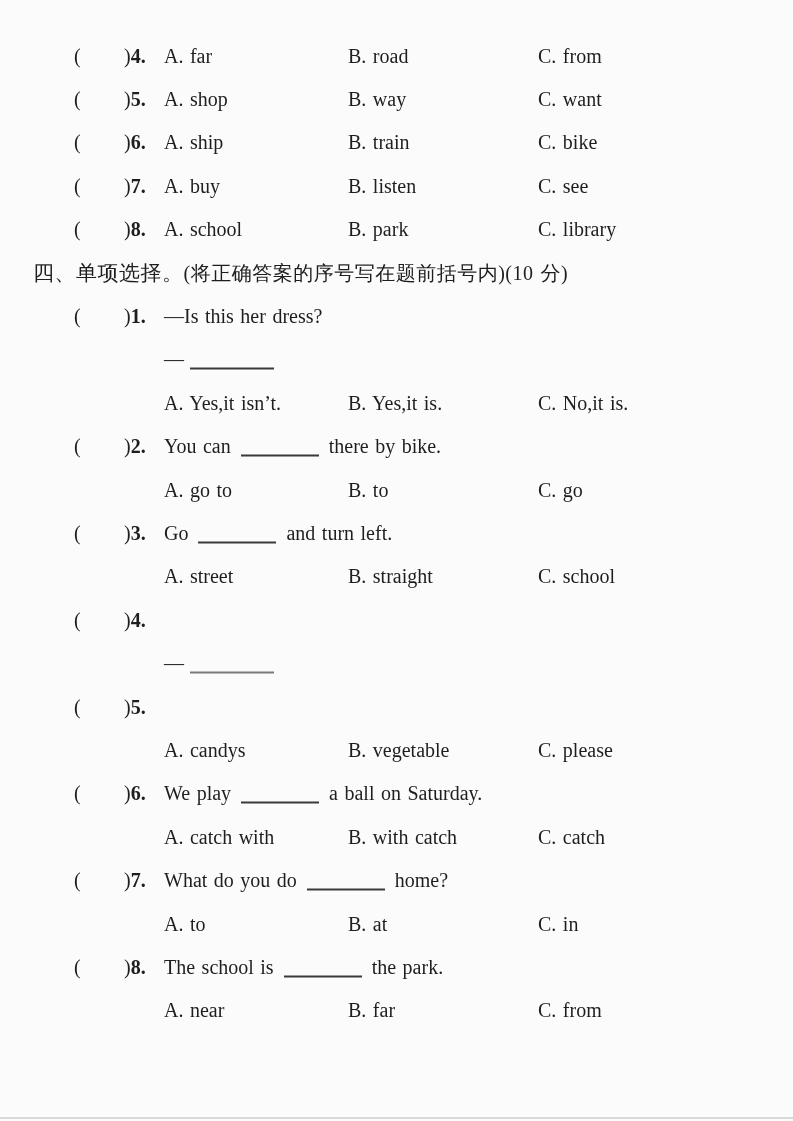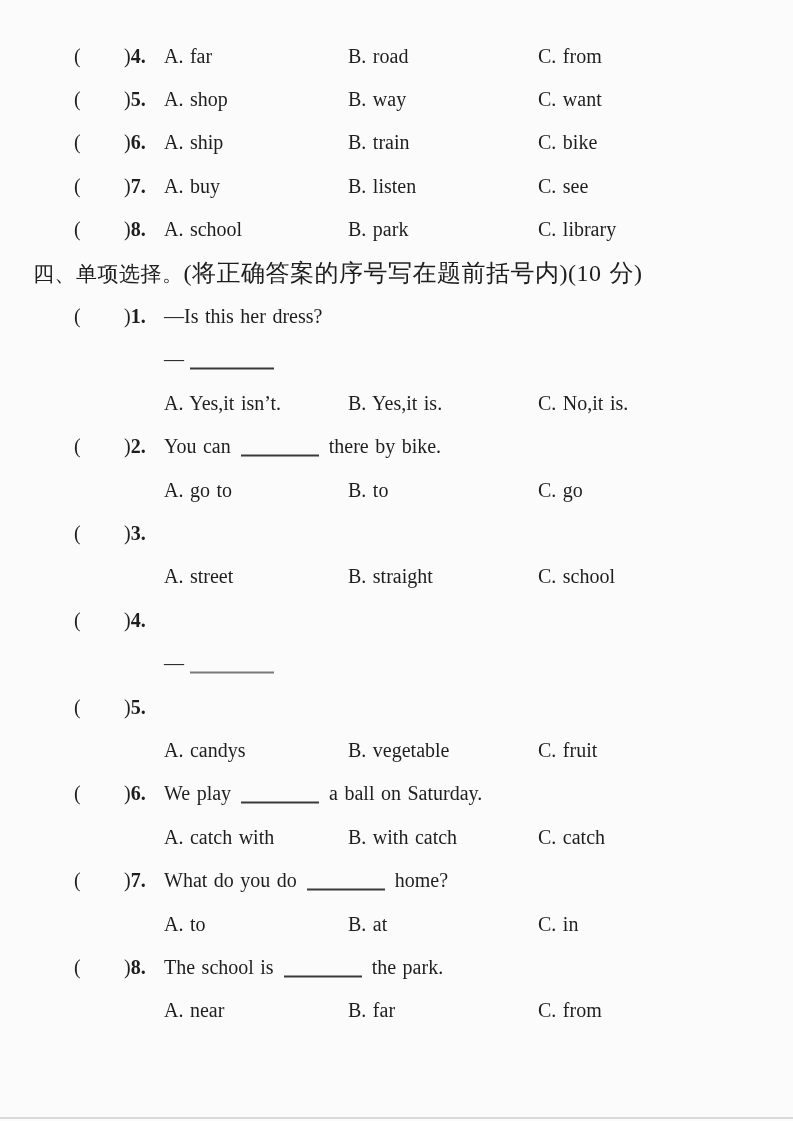--- a/index.html
+++ b/index.html
@@ -42,21 +42,21 @@
   .reply-blank { width: 84px; margin-left: 6px; }
   .blank.gray { border-bottom-color: #7a7a7a; }
   .heading-wrap { left: 33px; }
   .heading-title {
     font-family: "Liberation Sans", "DejaVu Sans", sans-serif;
     font-weight: 400;
     font-size: 21px;
     letter-spacing: 0.5px;
   }
   .heading-note {
-    font-size: 24px;
+    font-size: 20px;
     letter-spacing: 0.5px;
   }
   .bottom-rule {
     position: absolute;
     left: 0; right: 0; bottom: 2px;
     height: 2px;
     background: #d9d9d9;
   }
 </style>
 </head>
@@ -126,20 +126,21 @@
     </div>
     <div class="line">
       <span class="cell c-text">A. go to</span>
       <span class="cell c-b">B. to</span>
       <span class="cell c-c">C. go</span>
     </div>
 
     <div class="line">
       <span class="cell c-open">(</span>
       <span class="cell c-num"><span>)</span><span class="bold">3.</span></span>
+      <span class="cell c-text"><span>Go</span><span class="blank"></span><span>and turn left.</span></span>
     </div>
     <div class="line">
       <span class="cell c-text">A. street</span>
       <span class="cell c-b">B. straight</span>
       <span class="cell c-c">C. school</span>
     </div>
 
     <div class="line">
       <span class="cell c-open">(</span>
       <span class="cell c-num"><span>)</span><span class="bold">4.</span></span>
@@ -148,21 +149,21 @@
       <span class="cell c-text"><span>—</span><span class="blank reply-blank gray"></span></span>
     </div>
 
     <div class="line">
       <span class="cell c-open">(</span>
       <span class="cell c-num"><span>)</span><span class="bold">5.</span></span>
     </div>
     <div class="line">
       <span class="cell c-text">A. candys</span>
       <span class="cell c-b">B. vegetable</span>
-      <span class="cell c-c">C. fruit</span>
+      <span class="cell c-c">C. please</span>
     </div>
 
     <div class="line">
       <span class="cell c-open">(</span>
       <span class="cell c-num"><span>)</span><span class="bold">6.</span></span>
       <span class="cell c-text"><span>We play</span><span class="blank"></span><span>a ball on Saturday.</span></span>
     </div>
     <div class="line">
       <span class="cell c-text">A. catch with</span>
       <span class="cell c-b">B. with catch</span>

